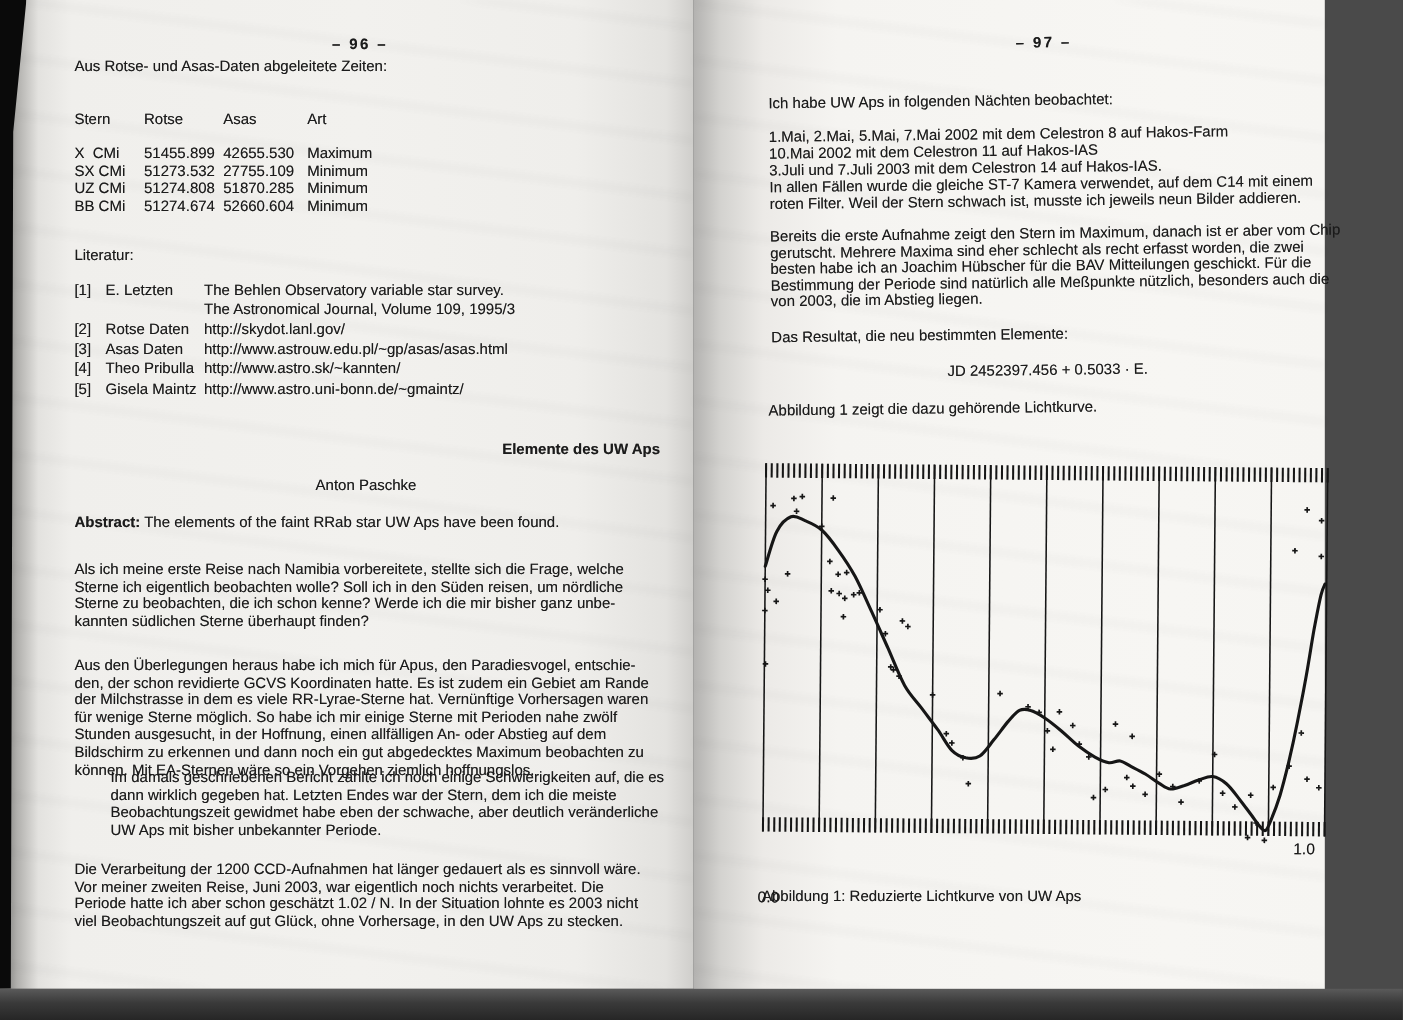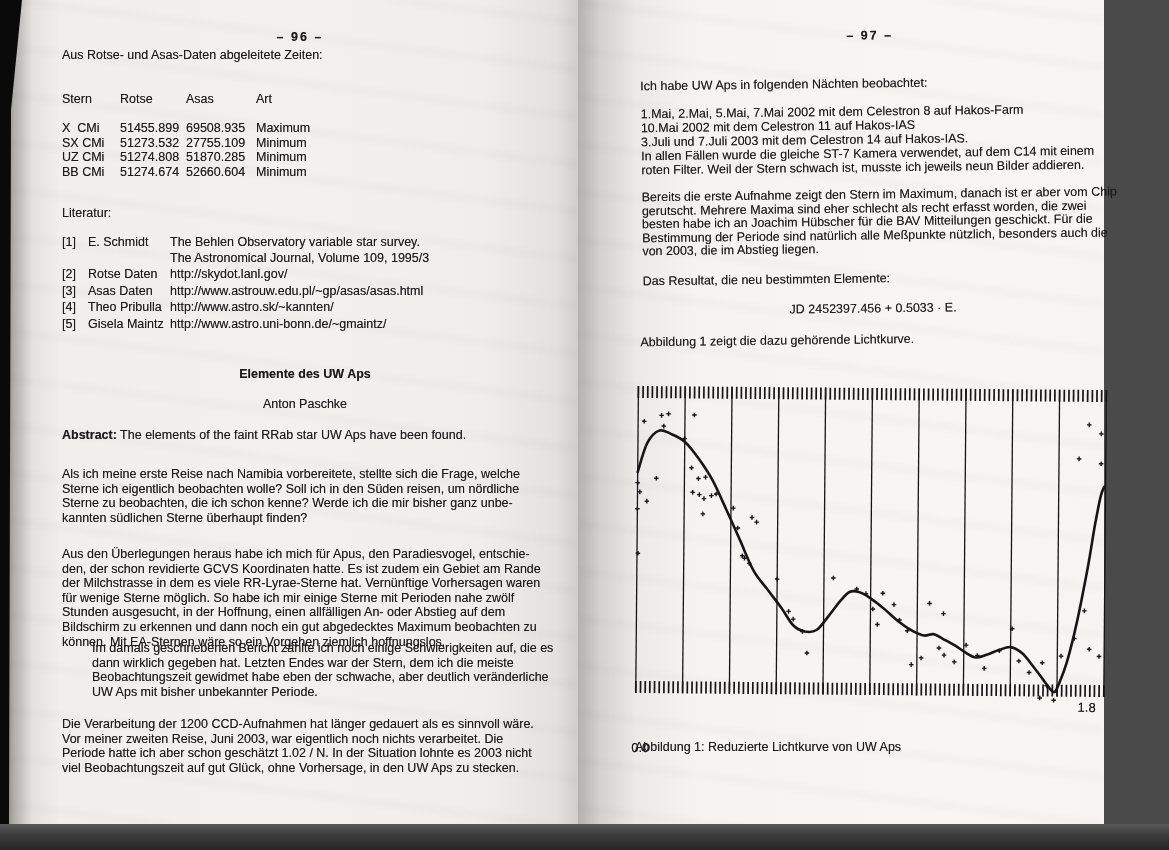--- a/index.html
+++ b/index.html
@@ -54,21 +54,21 @@
     <div class="txt" style="left:62px;top:48px;width:500px;">Aus Rotse- und Asas-Daten abgeleitete Zeiten:</div>
 
     <div class="tbl">
       <div class="hdr">Stern</div>
       <div class="hdr">Rotse</div>
       <div class="hdr">Asas</div>
       <div class="hdr">Art</div>
 
       <div>X  CMi</div>
       <div>51455.899</div>
-      <div>69508.935</div>
+      <div>42655.530</div>
       <div>Maximum</div>
 
       <div>SX CMi</div>
       <div>51273.532</div>
       <div>27755.109</div>
       <div>Minimum</div>
 
       <div>UZ CMi</div>
       <div>51274.808</div>
       <div>51870.285</div>
@@ -77,42 +77,42 @@
       <div>BB CMi</div>
       <div>51274.674</div>
       <div>52660.604</div>
       <div>Minimum</div>
     </div>
 
     <div class="txt" style="left:62px;top:206px;">Literatur:</div>
 
     <div class="refs">
       <div>[1]</div>
-      <div>E. Schmidt</div>
+      <div>E. Letzten</div>
       <div>The Behlen Observatory variable star survey.
 The Astronomical Journal, Volume 109,  1995/3</div>
 
       <div>[2]</div>
       <div>Rotse Daten</div>
       <div>http://skydot.lanl.gov/</div>
 
       <div>[3]</div>
       <div>Asas Daten</div>
       <div>http://www.astrouw.edu.pl/~gp/asas/asas.html</div>
 
       <div>[4]</div>
       <div>Theo Pribulla</div>
       <div>http://www.astro.sk/~kannten/</div>
 
       <div>[5]</div>
       <div>Gisela Maintz</div>
       <div>http://www.astro.uni-bonn.de/~gmaintz/</div>
     </div>
 
-    <div class="txt center bold" style="left:60px;top:367px;width:490px;">Elemente des UW Aps</div>
+    <div class="txt center bold" style="left:60px;top:367px;width:490px;text-align:right;">Elemente des UW Aps</div>
     <div class="txt" style="left:62px;top:428px;width:515px;"><span class="bold">Abstract:</span><span> The elements of the faint RRab star UW Aps have been found.</span></div>
 
     <div class="txt center" style="left:60px;top:397px;width:490px;">Anton Paschke</div>
 
     <div class="txt" style="left:62px;top:455px;width:518px;margin-top:12px;">Als ich meine erste Reise nach Namibia vorbereitete, stellte sich die Frage, welche
 Sterne ich eigentlich beobachten wolle? Soll ich in den Süden reisen, um nördliche
 Sterne zu beobachten, die ich schon kenne? Werde ich die mir bisher ganz unbe-
 kannten südlichen Sterne überhaupt finden?</div>
     <div class="txt" style="left:62px;top:527px;width:518px;margin-top:20px;">Aus den Überlegungen heraus habe ich mich für Apus, den Paradiesvogel, entschie-
 den, der schon revidierte GCVS Koordinaten hatte. Es ist zudem ein Gebiet am Rande
@@ -438,21 +438,21 @@
           <path d="M 445.6 221.0 H 450.2 M 447.9 218.7 V 223.3" stroke="#161616" stroke-width="1.4" fill="none"></path>
           <path d="M 450.7 259.4 H 455.3 M 453.0 257.1 V 261.7" stroke="#161616" stroke-width="1.4" fill="none"></path>
           <path d="M 460.6 266.5 H 465.2 M 462.9 264.2 V 268.8" stroke="#161616" stroke-width="1.4" fill="none"></path>
           <path d="M 448.9 35.0 H 453.5 M 451.2 32.7 V 37.3" stroke="#161616" stroke-width="1.4" fill="none"></path>
           <path d="M 461.0 43.9 H 465.6 M 463.3 41.6 V 46.2" stroke="#161616" stroke-width="1.4" fill="none"></path>
           <path d="M 439.0 69.1 H 443.6 M 441.3 66.8 V 71.4" stroke="#161616" stroke-width="1.4" fill="none"></path>
           <path d="M 461.0 73.7 H 465.6 M 463.3 71.4 V 76.0" stroke="#161616" stroke-width="1.4" fill="none"></path>
           <path d="M 0.0 86.0 C 1.6 81.1, 5.8 63.7, 9.4 56.8 C 12.9 49.9, 17.2 46.0, 21.1 44.5 C 25.0 43.0, 28.5 45.8, 32.8 47.6 C 37.1 49.4, 42.1 51.2, 46.8 55.3 C 51.5 59.4, 56.2 65.7, 60.8 72.1 C 65.5 78.5, 70.2 85.2, 74.9 93.6 C 79.6 102.1, 84.2 112.8, 88.9 122.8 C 93.6 132.8, 98.3 143.3, 103.0 153.5 C 107.6 163.7, 112.3 176.0, 117.0 184.2 C 121.7 192.4, 126.4 196.5, 131.0 202.6 C 135.7 208.8, 140.8 215.2, 145.1 221.0 C 149.4 226.9, 152.9 234.1, 156.8 237.9 C 160.7 241.8, 164.6 243.3, 168.5 244.1 C 172.4 244.8, 176.3 245.1, 180.2 242.5 C 184.1 240.0, 188.0 233.6, 191.9 228.7 C 195.8 223.9, 200.1 217.5, 203.6 213.4 C 207.1 209.3, 209.8 205.7, 212.9 204.2 C 216.1 202.6, 218.8 203.1, 222.3 204.2 C 225.8 205.2, 229.7 207.5, 234.0 210.3 C 238.3 213.1, 243.4 217.2, 248.0 221.0 C 252.7 224.9, 257.4 229.7, 262.1 233.3 C 266.8 236.9, 271.8 240.2, 276.1 242.5 C 280.4 244.8, 284.3 246.6, 287.8 247.1 C 291.3 247.6, 294.1 245.1, 297.2 245.6 C 300.3 246.1, 303.0 248.4, 306.5 250.2 C 310.1 252.0, 314.3 254.0, 318.2 256.3 C 322.1 258.6, 326.4 262.0, 329.9 264.0 C 333.4 266.1, 335.8 268.4, 339.3 268.6 C 342.8 268.9, 347.1 266.8, 351.0 265.6 C 354.9 264.3, 358.8 262.2, 362.7 260.9 C 366.6 259.7, 370.5 257.4, 374.4 257.9 C 378.3 258.4, 382.2 260.7, 386.1 264.0 C 390.0 267.3, 394.3 273.5, 397.8 277.8 C 401.3 282.2, 404.4 286.5, 407.2 290.1 C 409.9 293.7, 412.2 297.3, 414.2 299.3 C 416.1 301.4, 417.3 303.4, 418.9 302.4 C 420.4 301.4, 421.6 298.0, 423.5 293.2 C 425.5 288.3, 428.2 281.2, 430.6 273.2 C 432.9 265.3, 435.2 255.8, 437.6 245.6 C 439.9 235.4, 442.3 223.9, 444.6 211.8 C 446.9 199.8, 449.4 186.2, 451.6 173.5 C 453.8 160.7, 455.8 146.3, 457.7 135.1 C 459.7 123.8, 461.8 112.3, 463.3 105.9 C 464.8 99.5, 466.1 98.2, 466.6 96.7" stroke="#161616" stroke-width="2.6" fill="none" stroke-linecap="round" stroke-linejoin="round"></path>
         </svg>
       <div class="axis-label l">0.0</div>
-      <div class="axis-label r">1.8</div>
+      <div class="axis-label r">1.0</div>
     </div>
 
     <div class="txt" style="left:57px;top:740px;width:520px;">Abbildung 1: Reduzierte Lichtkurve von UW Aps</div>
   </div>
 
   <div class="edge-wedge"></div>
   <div class="bottom-band"></div>
 </div>
 
 </body></html>

